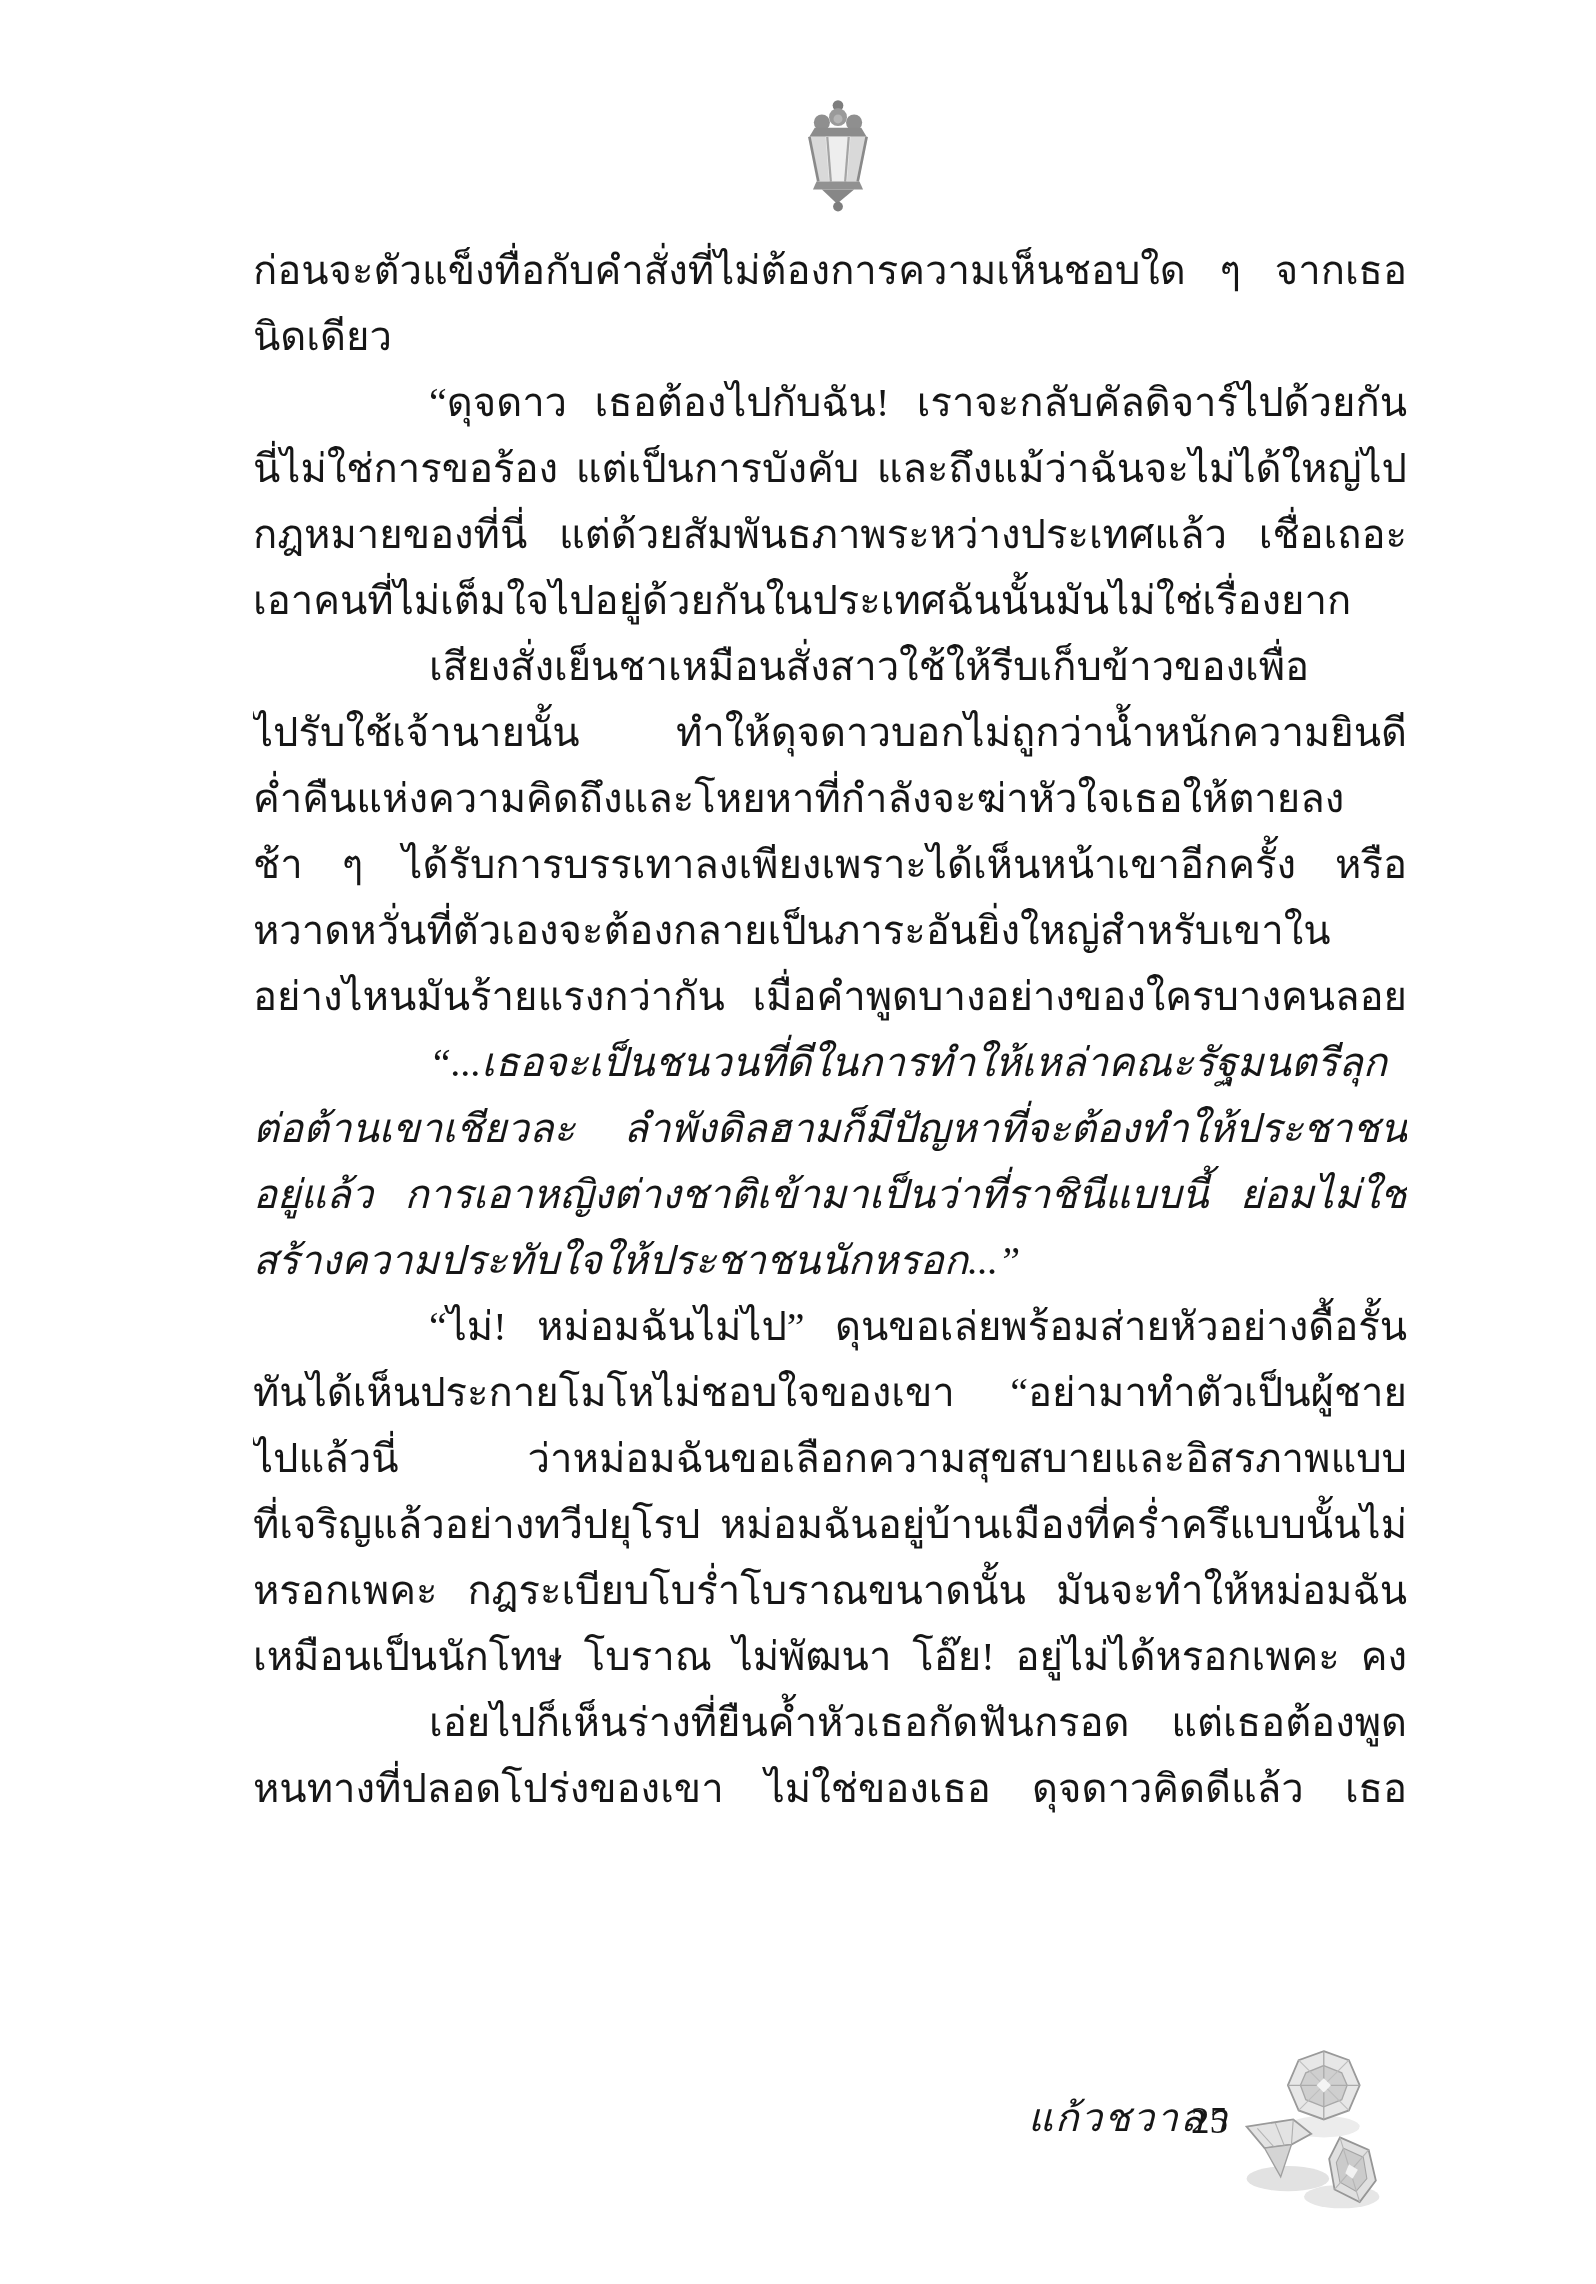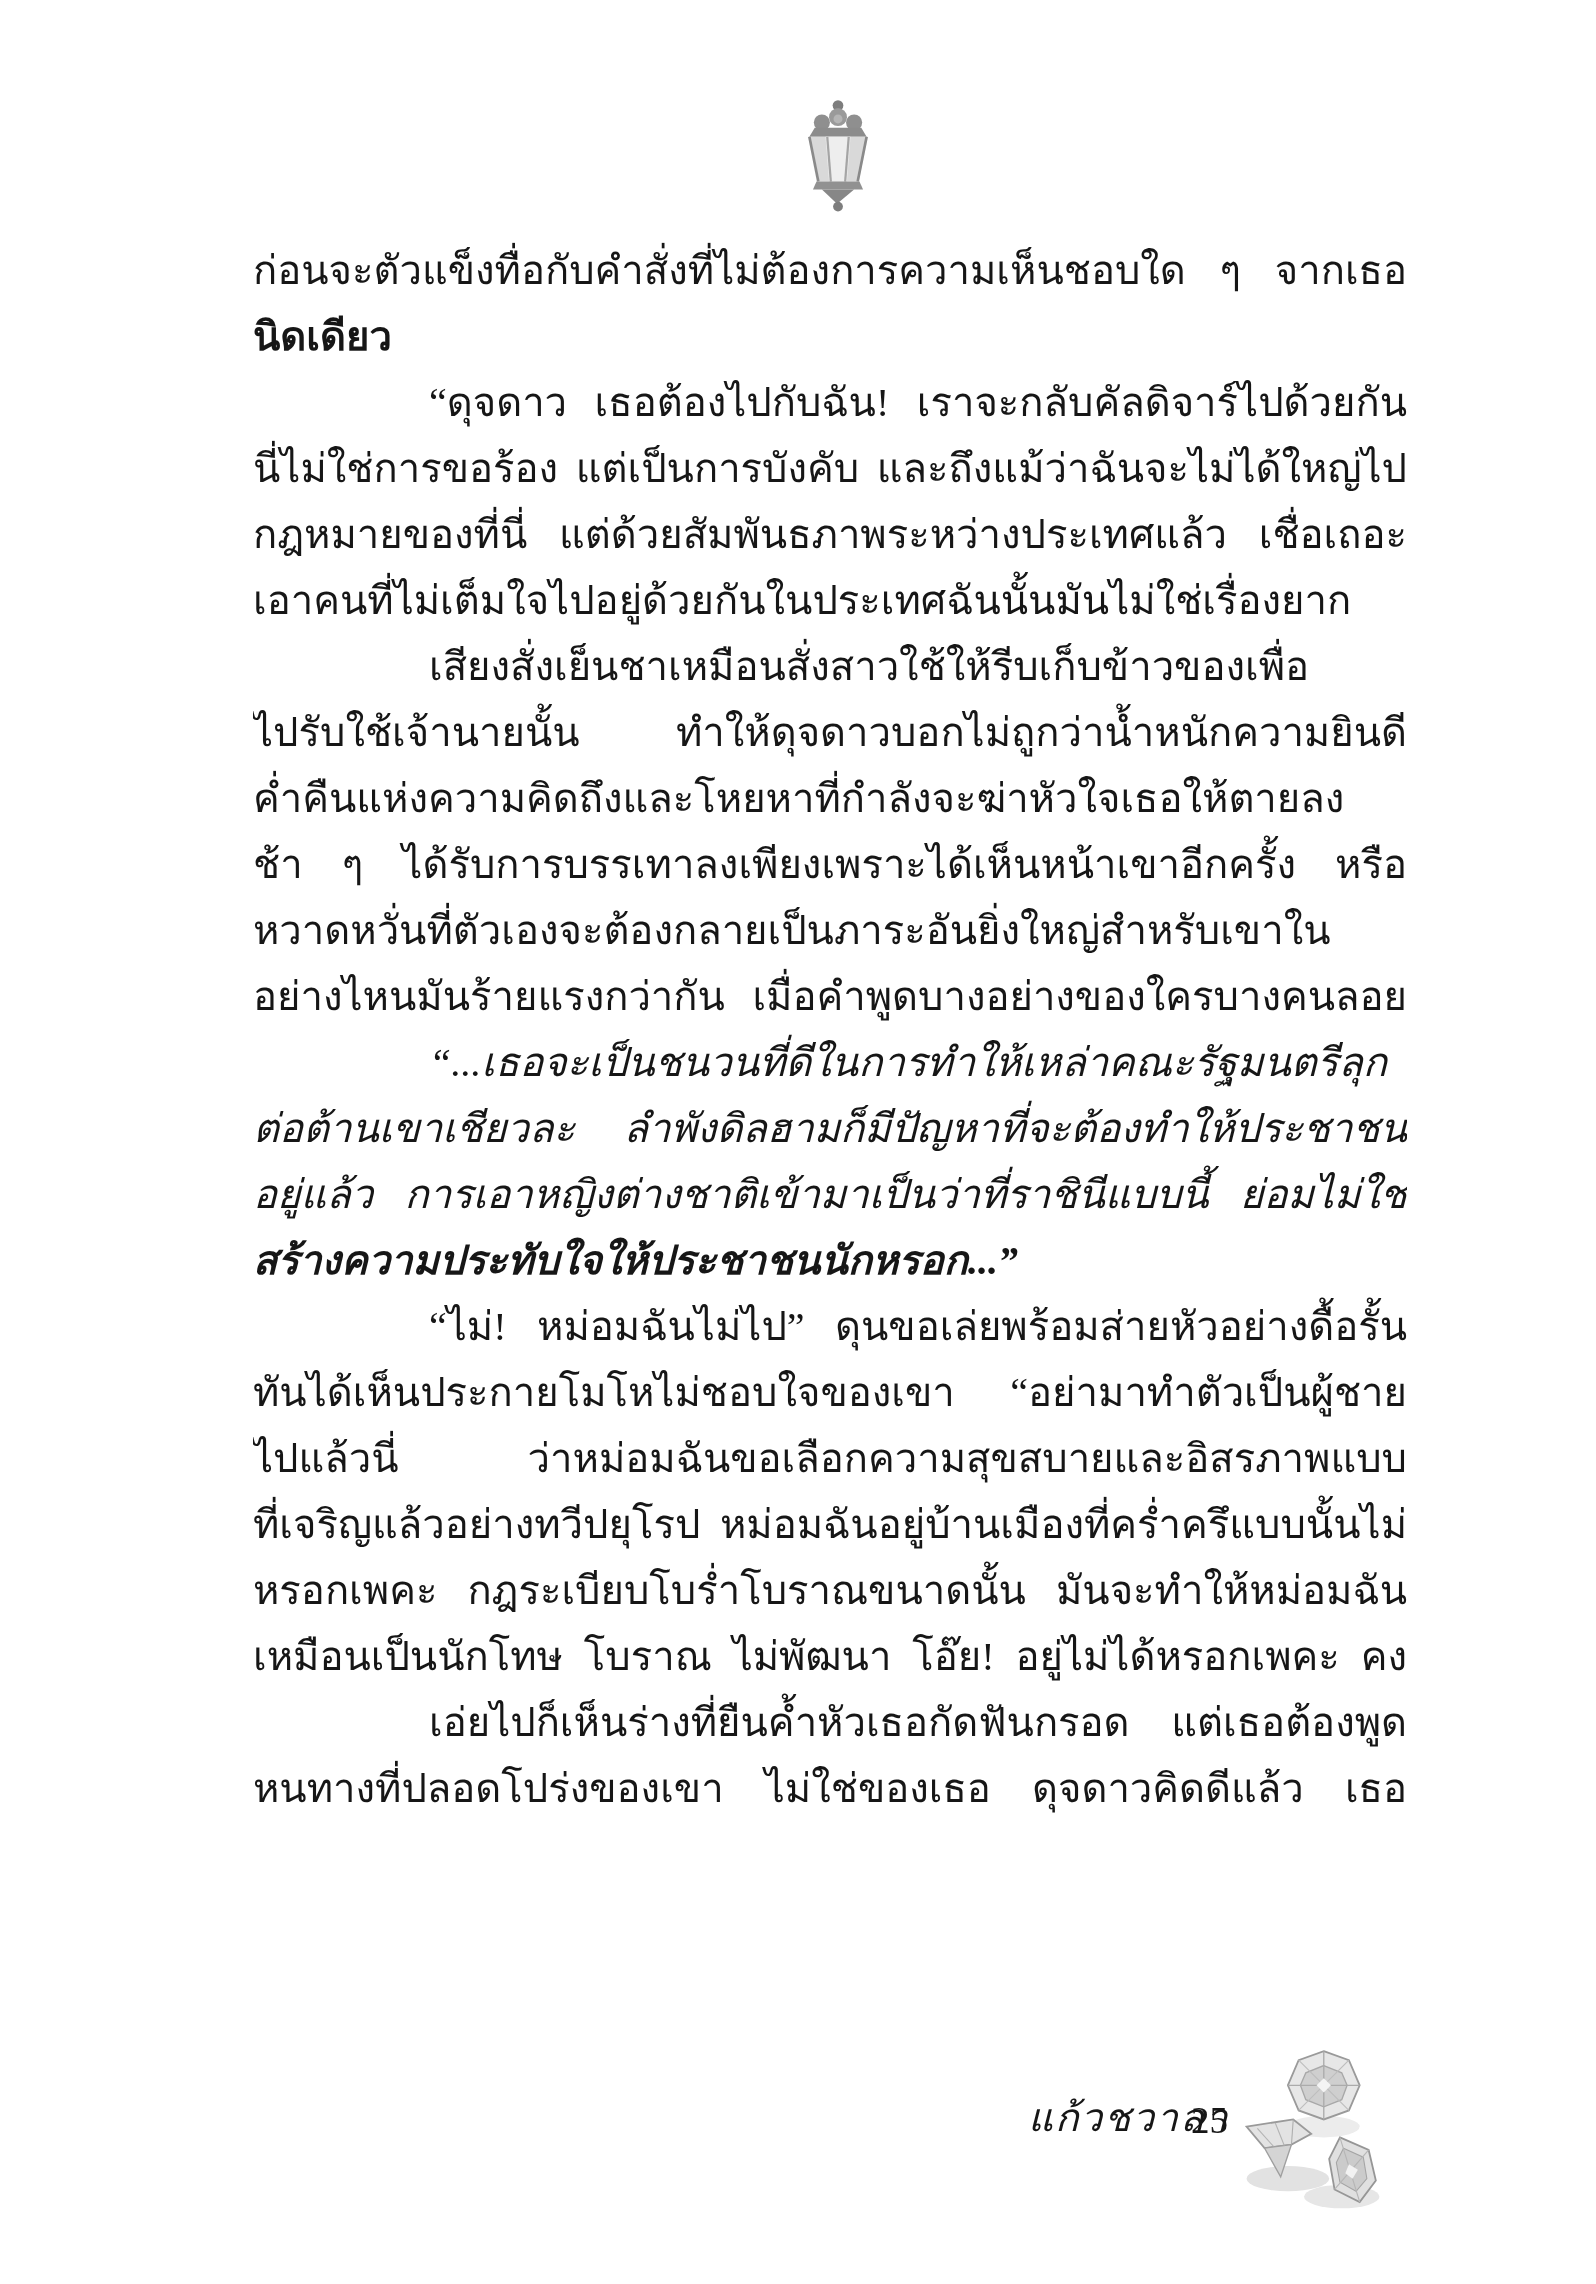--- a/index.html
+++ b/index.html
@@ -15,21 +15,21 @@
   .lantern{position:absolute;left:804px;top:99px;width:68px;height:115px;}
   .text-body{position:absolute;left:253px;top:238px;width:1154px;}
   .line{
     font-size:40px;
     line-height:66px;
     height:66px;
     text-align:justify;
     text-align-last:justify;
     overflow:hidden;
   }
-  .line.last{text-align:center;text-align-last:left;font-weight:bold;}
+  .line.last{text-align:center;text-align-last:left;}
   .line.indent{text-indent:176px;}
   .line.italic{font-style:italic;}
   .footer-title{
     position:absolute;left:1028px;top:2097px;
     font-style:italic;font-size:39px;line-height:1.1;
     letter-spacing:1.8px;
   }
   .page-number{
     position:absolute;left:1191px;top:2101px;
     font-size:37px;line-height:1.1;

